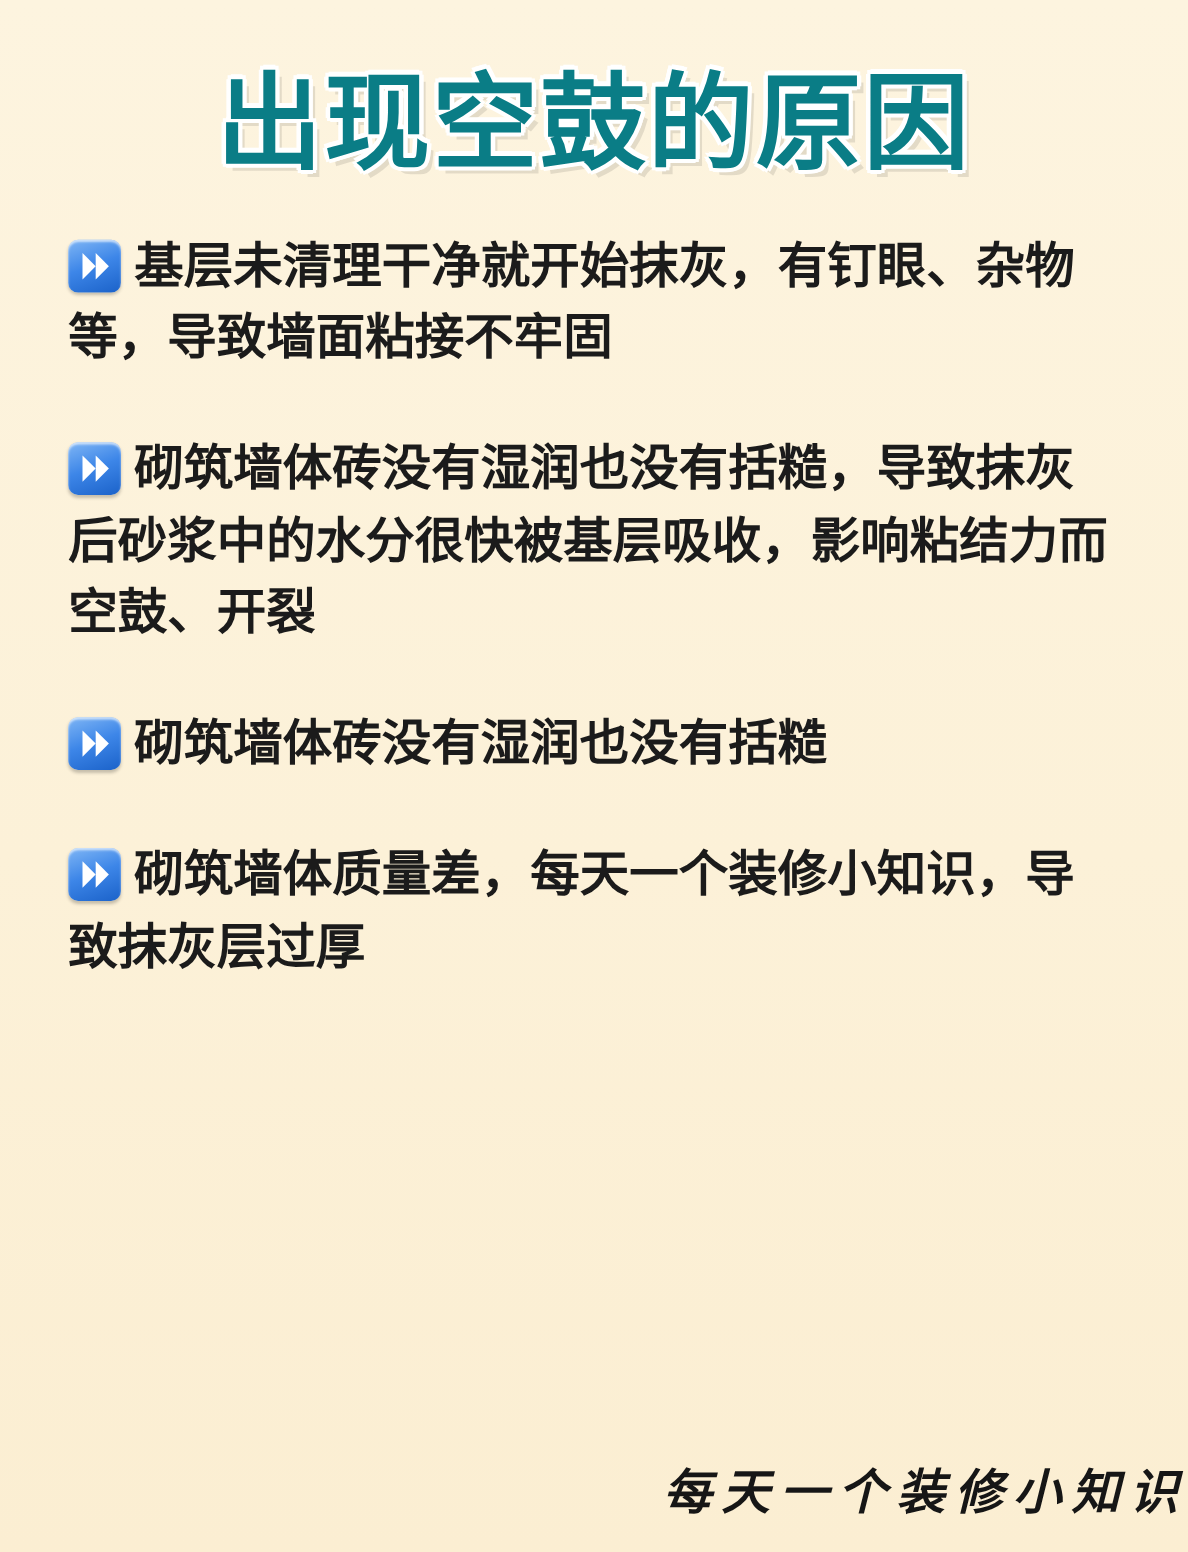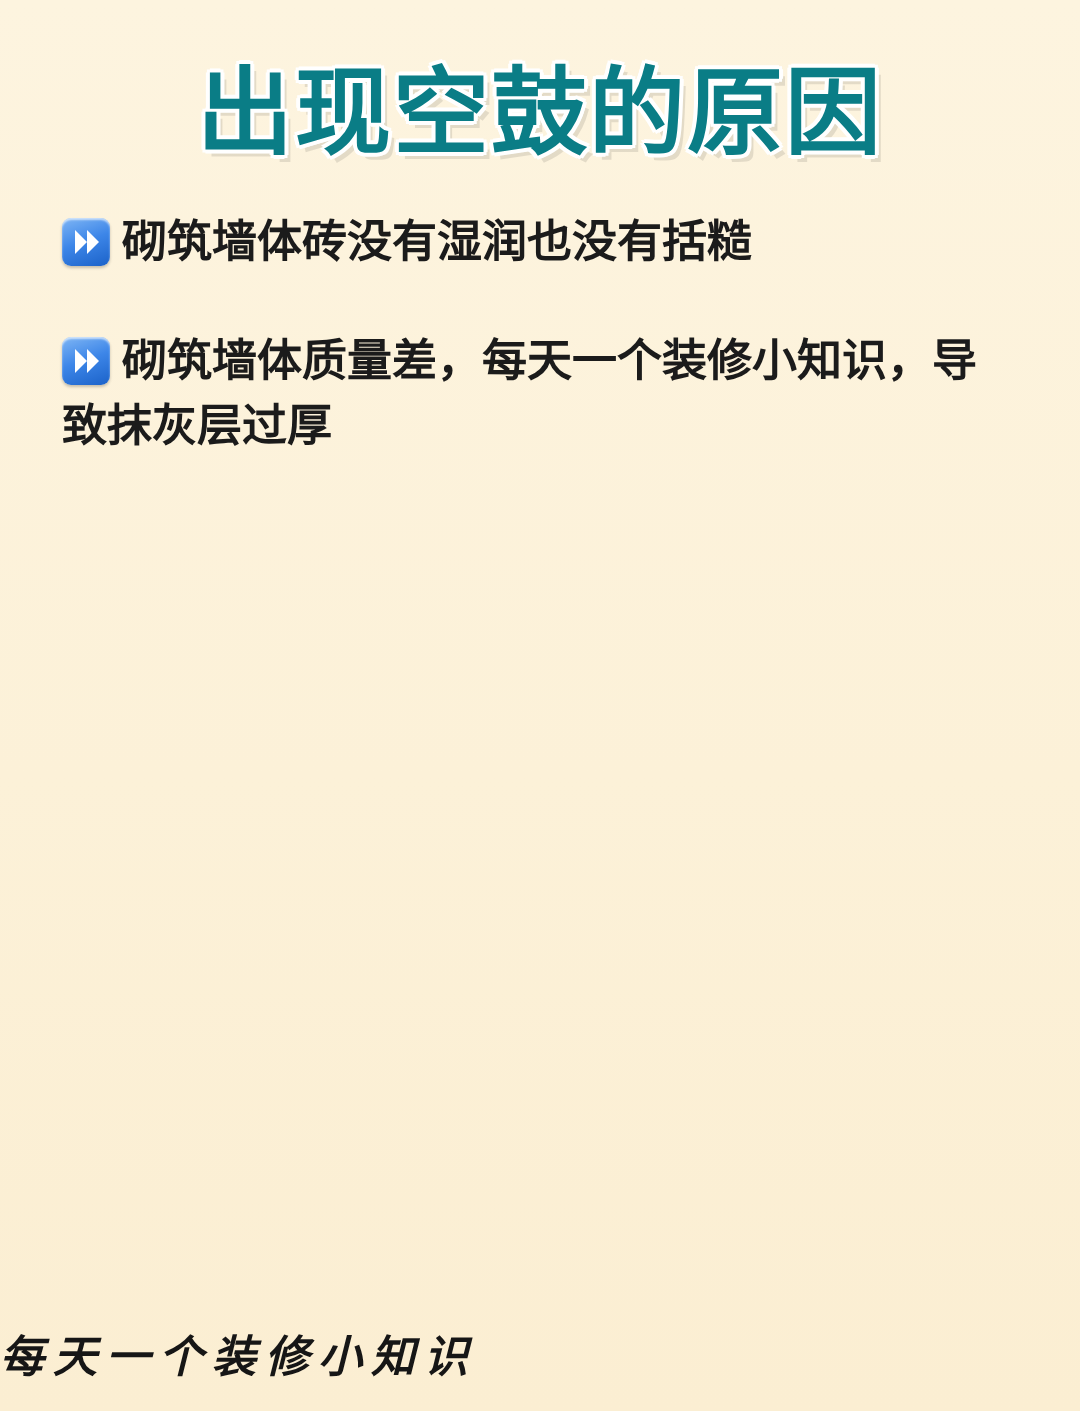--- a/index.html
+++ b/index.html
@@ -65,39 +65,51 @@
   .bullet-icon svg {
     position: absolute;
     left: 0;
     top: 0;
   }
   .footer {
     position: absolute;
     left: 0;
     right: 0;
     bottom: 26px;
-    text-align: left;
+    text-align: right;
     font-family: "Liberation Serif", serif;
     font-size: 44px;
     font-weight: bold;
     font-style: italic;
     letter-spacing: 9px;
     color: #161616;
   }
 </style>
 </head>
 <body>
 
 <div class="page">
 
   <h1 class="title">出现空鼓的原因</h1>
 
   <div class="content">
 
+    <div class="item">
+      <p class="item-text"><span class="bullet-icon"><svg width="48" height="48" viewBox="0 0 48 48" aria-hidden="true">
+              <polygon points="13,12 25,24 13,36" fill="#ffffff"></polygon>
+              <polygon points="25,12 37,24 25,36" fill="#ffffff"></polygon>
+            </svg></span><span>基层未清理干净就开始抹灰，有钉眼、杂物等，导致墙面粘接不牢固</span></p>
+    </div>
 
+    <div class="item">
+      <p class="item-text"><span class="bullet-icon"><svg width="48" height="48" viewBox="0 0 48 48" aria-hidden="true">
+              <polygon points="13,12 25,24 13,36" fill="#ffffff"></polygon>
+              <polygon points="25,12 37,24 25,36" fill="#ffffff"></polygon>
+            </svg></span><span>砌筑墙体砖没有湿润也没有括糙，导致抹灰后砂浆中的水分很快被基层吸收，影响粘结力而空鼓、开裂</span></p>
+    </div>
 
     <div class="item">
       <p class="item-text"><span class="bullet-icon"><svg width="48" height="48" viewBox="0 0 48 48" aria-hidden="true">
               <polygon points="13,12 25,24 13,36" fill="#ffffff"></polygon>
               <polygon points="25,12 37,24 25,36" fill="#ffffff"></polygon>
             </svg></span><span>砌筑墙体砖没有湿润也没有括糙</span></p>
     </div>
 
     <div class="item">
       <p class="item-text"><span class="bullet-icon"><svg width="48" height="48" viewBox="0 0 48 48" aria-hidden="true">

